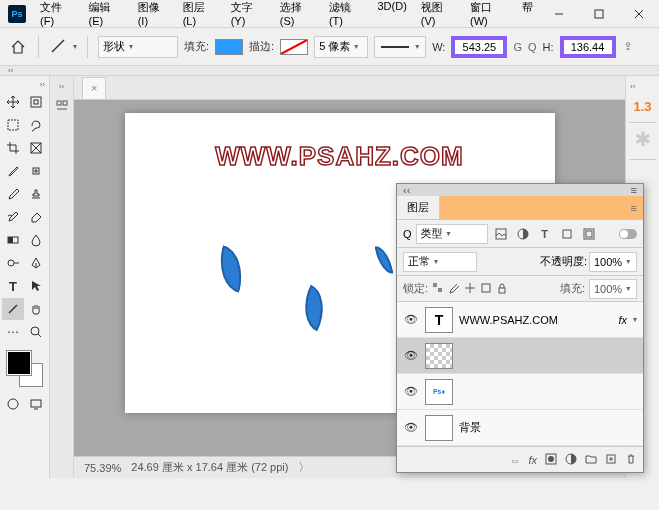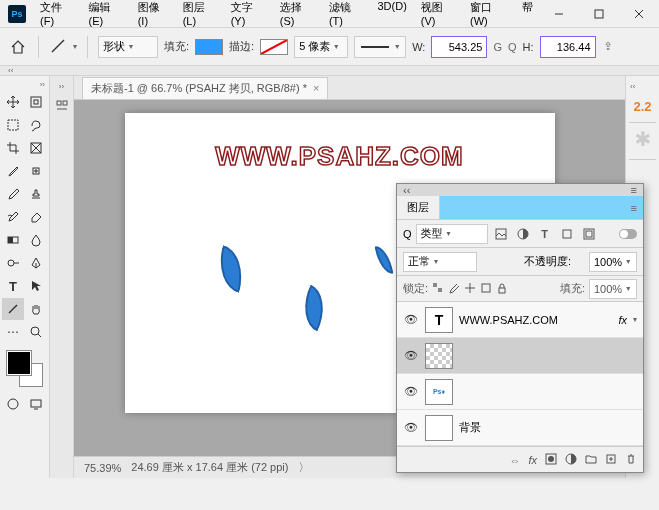--- a/index.html
+++ b/index.html
@@ -9,21 +9,21 @@
 .menu{display:flex;gap:2px;flex:1}
 .menu-item{padding:4px 6px;cursor:pointer}
 .win-controls{display:flex;height:100%}
 .win-btn{width:40px;display:flex;align-items:center;justify-content:center;cursor:pointer}
 .optbar{height:38px;background:#f0f0f0;display:flex;align-items:center;padding:0 8px;gap:6px;border-bottom:1px solid #d4d4d4}
 .tool-icon-home{width:20px;height:20px;display:flex;align-items:center;justify-content:center}
 .divider{width:1px;height:22px;background:#ccc;margin:0 4px}
 .opt-label{color:#333}
 .opt-dropdown{height:22px;background:#f8f8f8;border:1px solid #ccc;display:flex;align-items:center;padding:0 4px;gap:4px}
 .opt-swatch{width:28px;height:16px;border:1px solid #888}
-.opt-input{width:56px;height:22px;border:1px solid #8b5cf6;background:#fff;padding:0 4px;text-align:right}
+.opt-input{width:56px;height:22px;border:4px solid #8b5cf6;background:#fff;padding:0 4px;text-align:center}
 .collapse-bar{height:10px;background:#e8e8e8;border-bottom:1px solid #d4d4d4;display:flex;align-items:center;justify-content:flex-start;padding-left:8px;color:#666;font-size:8px}
 .main{display:flex;height:402px}
 .toolbox{width:50px;background:#f0f0f0;border-right:1px solid #d4d4d4;display:flex;flex-direction:column;align-items:center;padding-top:4px}
 .tool-grid{display:grid;grid-template-columns:22px 22px;gap:1px}
 .tool-btn{width:22px;height:22px;display:flex;align-items:center;justify-content:center;cursor:pointer;position:relative;color:#333}
 .tool-btn.active{background:#d0d0d0}
 .color-swatches{margin-top:8px;position:relative;width:36px;height:36px}
 .swatch-fg{position:absolute;width:24px;height:24px;background:#000;border:1px solid #fff;outline:1px solid #888;top:0;left:0;z-index:2}
 .swatch-bg{position:absolute;width:24px;height:24px;background:#fff;border:1px solid #888;bottom:0;right:0}
 .qm-row{display:flex;gap:1px;margin-top:6px}
@@ -40,25 +40,25 @@
 .p2{width:26px;height:40px;left:176px;top:175px;border-radius:0 100% 0 100%;transform:rotate(25deg)}
 .p3{width:14px;height:30px;left:252px;top:132px;border-radius:0 100% 0 100%;transform:rotate(-10deg)}
 .statusbar{height:22px;background:#e8e8e8;display:flex;align-items:center;padding:0 10px;gap:10px;font-size:10px;color:#555;border-top:1px solid #ccc}
 .right-panels{width:34px;background:#f0f0f0;border-left:1px solid #d4d4d4;display:flex;flex-direction:column;align-items:center;padding-top:6px;gap:8px}
 .right-num{color:#ee7d22;font-weight:bold;font-size:13px}
 .sunburst{width:20px;height:20px;position:relative}
 .sunburst::before{content:"✱";font-size:20px;color:#ccc;position:absolute;top:-4px;left:2px}
 
 .layers-panel{position:absolute;left:396px;top:183px;width:248px;height:290px;background:#f0f0f0;border:1px solid #888;box-shadow:2px 2px 8px rgba(0,0,0,0.3);display:flex;flex-direction:column;z-index:100}
 .lp-collapse{height:12px;background:#d8d8d8;display:flex;align-items:center;justify-content:space-between;padding:0 6px;font-size:8px;color:#555}
-.lp-tabs{height:24px;display:flex;align-items:center;background:#7dd3fc;border-bottom:1px solid #ccc}
+.lp-tabs{height:24px;display:flex;align-items:center;background:#fdba74;border-bottom:1px solid #ccc}
 .lp-tab{padding:4px 10px;background:#f0f0f0;border-right:1px solid #ccc}
 .lp-filter{height:28px;display:flex;align-items:center;padding:0 6px;gap:4px;border-bottom:1px solid #ccc}
 .lp-filter-btn{width:18px;height:18px;display:flex;align-items:center;justify-content:center;cursor:pointer;color:#555}
-.lp-blend{height:28px;display:flex;align-items:center;padding:0 6px;gap:18px;border-bottom:1px solid #ccc}
+.lp-blend{height:28px;display:flex;align-items:center;padding:0 6px;gap:2px;border-bottom:1px solid #ccc}
 .lp-select{height:20px;border:1px solid #ccc;background:#fff;padding:0 4px;display:flex;align-items:center;gap:4px}
 .lp-lock{height:26px;display:flex;align-items:center;padding:0 6px;gap:4px;border-bottom:1px solid #ccc;font-size:10px;color:#555}
 .lp-list{flex:1;overflow:auto;background:#f8f8f8}
 .layer-row{height:36px;display:flex;align-items:center;padding:0 6px;gap:6px;border-bottom:1px solid #e0e0e0}
 .layer-row.selected{background:#cfcfcf}
 .layer-eye{width:16px;text-align:center;color:#333}
 .layer-thumb{width:28px;height:26px;border:1px solid #888;background:#fff;display:flex;align-items:center;justify-content:center;font-size:9px}
 .layer-thumb.trans{background:repeating-conic-gradient(#ccc 0 25%,#fff 0 50%) 0 0/8px 8px}
 .layer-name{flex:1;font-size:11px}
 .lp-footer{height:26px;display:flex;align-items:center;justify-content:flex-end;padding:0 6px;gap:8px;border-top:1px solid #ccc;color:#555}
@@ -110,21 +110,21 @@
       <svg width="16" height="16">
         <path d="M2 8 L8 2 L14 8 M4 7 V14 H12 V7" fill="none" stroke="#333" stroke-width="1.2"></path>
       </svg>
     </div>
   <div class="divider"></div>
   <div><svg width="18" height="18">
         <line x1="3" y1="15" x2="15" y2="3" stroke="#333" stroke-width="1.5"></line>
       </svg></div>
   <span class="chev">▾</span>
   <div class="divider"></div>
-  <div class="opt-dropdown" style="width:60px">
+  <div class="opt-dropdown" style="width:80px">
       <span>形状</span>
       <span class="chev">▾</span>
     </div>
   <span class="opt-label">填充:</span>
   <div class="opt-swatch" style="background:#2b9bff"></div>
   <span class="opt-label">描边:</span>
   <div class="opt-swatch" style="background:#fff;position:relative">
       <svg width="26" height="14" style="position:absolute;top:0;left:0">
         <line x1="0" y1="14" x2="26" y2="0" stroke="#e00" stroke-width="2"></line>
       </svg>
@@ -293,42 +293,41 @@
           <rect x="2" y="2" width="4" height="4" stroke="#555" fill="none"></rect>
           <rect x="8" y="2" width="4" height="4" stroke="#555" fill="none"></rect>
           <line x1="2" y1="10" x2="12" y2="10" stroke="#555"></line>
         </svg>
       </div>
   </div>
 
   <div class="doc-area">
     <div class="doc-tabs">
       <div class="doc-tab">
-        <span>未标题-1 @ 66.7% (PSAHZ 拷贝, RGB/8#) *</span>
         <span style="color:#888">×</span>
       </div>
     </div>
     <div class="canvas-wrap">
       <div class="canvas">
         <div class="watermark">WWW.PSAHZ.COM</div>
         <div class="petal p1"></div>
         <div class="petal p2"></div>
         <div class="petal p3"></div>
       </div>
     </div>
     <div class="statusbar">
       <span>75.39%</span>
       <span>24.69 厘米 x 17.64 厘米 (72 ppi)</span>
       <span>〉</span>
     </div>
   </div>
 
   <div class="right-panels">
     <div style="font-size:8px;color:#666;align-self:flex-start;margin-left:4px">‹‹</div>
-    <div class="right-num">2.2</div>
+    <div class="right-num">1.3</div>
     <div style="width:80%;height:1px;background:#ccc"></div>
     <div class="sunburst"></div>
     <div style="width:80%;height:1px;background:#ccc"></div>
   </div>
 </div>
 
 <div class="layers-panel">
   <div class="lp-collapse">
       <span>‹‹</span>
       <span>≡</span>

